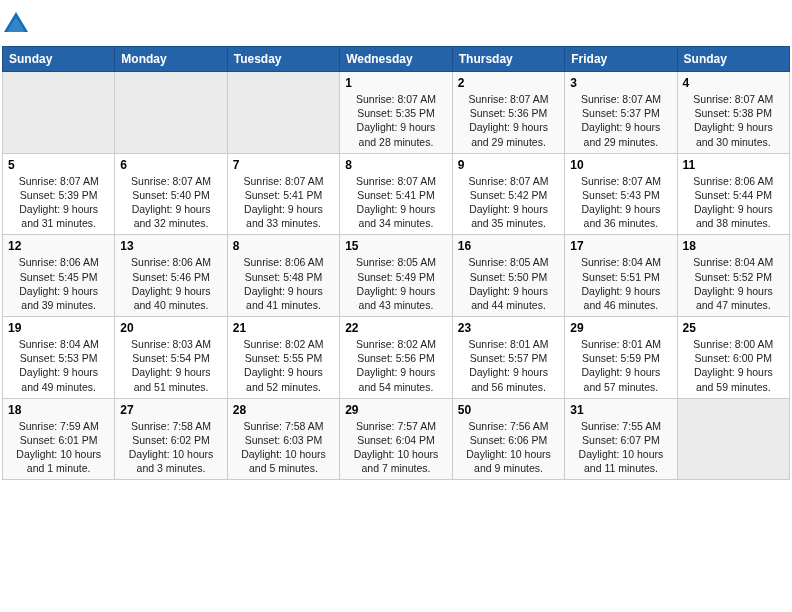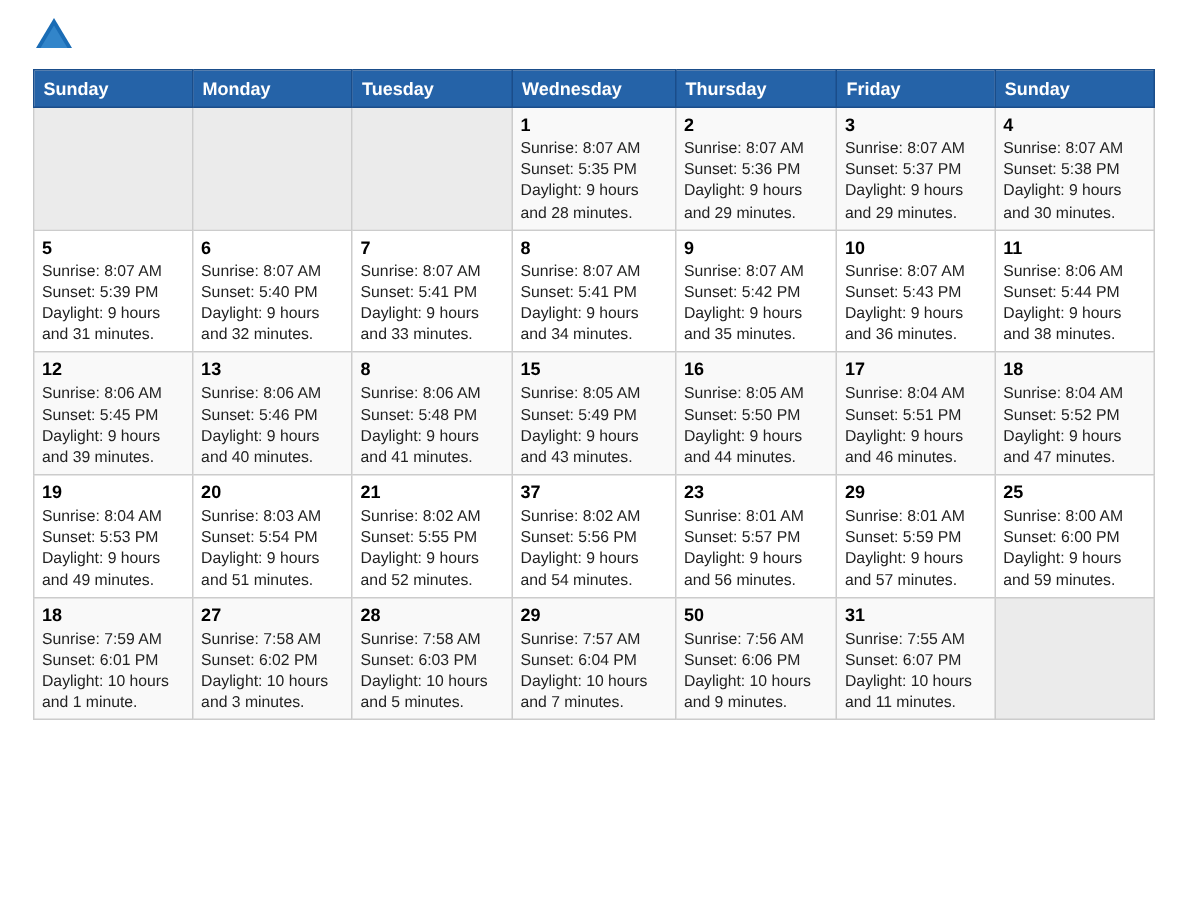--- a/index.html
+++ b/index.html
@@ -5,21 +5,21 @@
     * { box-sizing: border-box; margin: 0; padding: 0; }
     body {
       font-family: Arial, sans-serif;
       background: #fff;
       width: 792px;
       height: 612px;
       overflow: hidden;
     }
     .page {
       width: 792px;
-      padding: 10px 22px;
+      padding: 10px 2px;
     }
     .header {
       display: flex;
       justify-content: space-between;
       align-items: flex-start;
       margin-bottom: 8px;
     }
     .logo {
       display: flex;
       align-items: center;
@@ -78,20 +78,21 @@
     .day-num {
       font-weight: bold;
       font-size: 12px;
       display: block;
       margin-bottom: 2px;
     }
     .day-info {
       font-size: 10.5px;
       color: #222;
       line-height: 1.35;
+      text-align: center;
     }
     .empty-cell {
       background: #f0f0f0 !important;
     }
     tbody tr:nth-child(odd) .empty-cell {
       background: #ebebeb !important;
     }
   </style>
 </head>
 <body>
@@ -215,21 +216,21 @@
           </td>
           <td>
             <span class="day-num">20</span>
             <div class="day-info">Sunrise: 8:03 AM<br>Sunset: 5:54 PM<br>Daylight: 9 hours<br>and 51 minutes.</div>
           </td>
           <td>
             <span class="day-num">21</span>
             <div class="day-info">Sunrise: 8:02 AM<br>Sunset: 5:55 PM<br>Daylight: 9 hours<br>and 52 minutes.</div>
           </td>
           <td>
-            <span class="day-num">37</span>
+            <span class="day-num">22</span>
             <div class="day-info">Sunrise: 8:02 AM<br>Sunset: 5:56 PM<br>Daylight: 9 hours<br>and 54 minutes.</div>
           </td>
           <td>
             <span class="day-num">23</span>
             <div class="day-info">Sunrise: 8:01 AM<br>Sunset: 5:57 PM<br>Daylight: 9 hours<br>and 56 minutes.</div>
           </td>
           <td>
             <span class="day-num">29</span>
             <div class="day-info">Sunrise: 8:01 AM<br>Sunset: 5:59 PM<br>Daylight: 9 hours<br>and 57 minutes.</div>
           </td>

